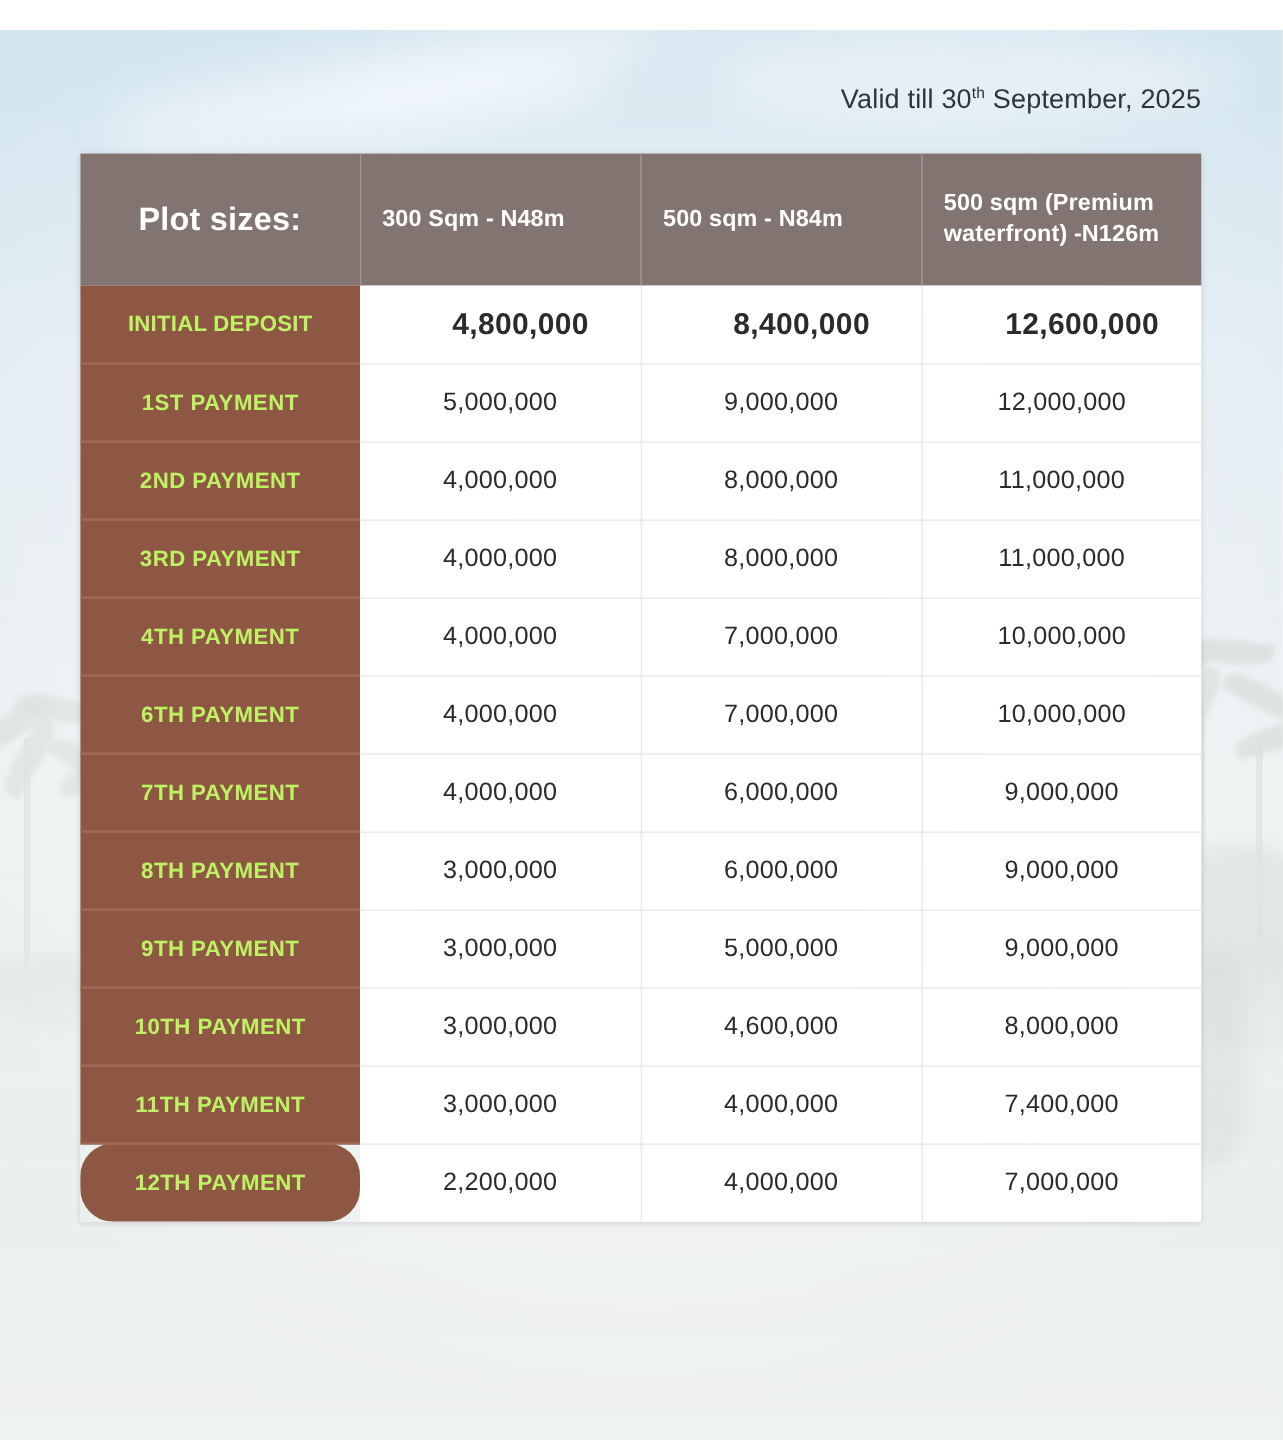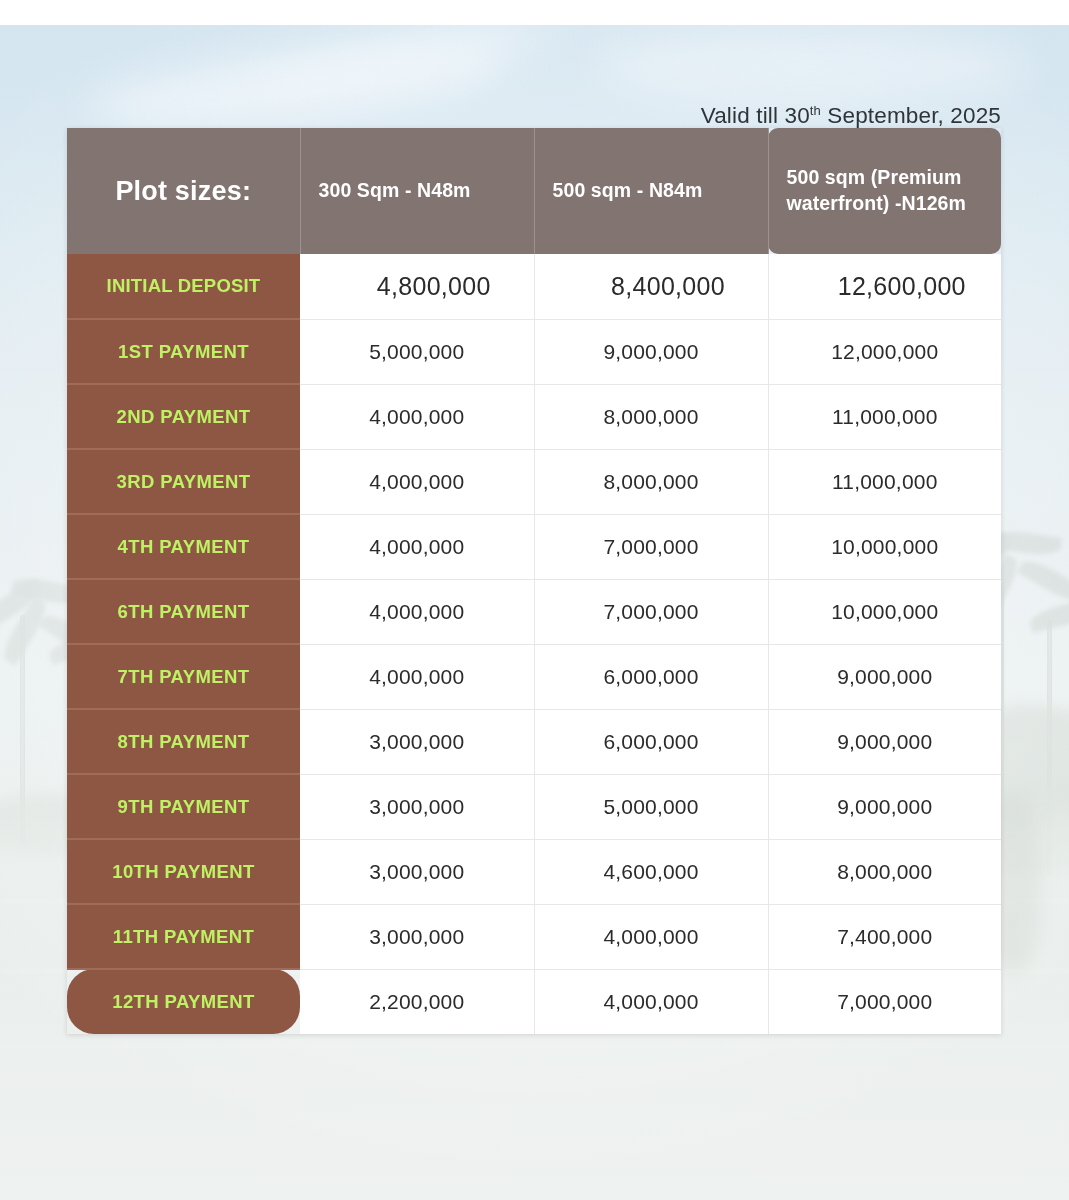--- a/index.html
+++ b/index.html
@@ -126,21 +126,20 @@
   }
 
   
   #valid-line {
     position: absolute;
     right: 68px; top: 70px;
     font-size: 22.5px;
     color: #2e3438;
     letter-spacing: .15px;
     white-space: nowrap;
-    margin-top: 33px;
   }
   #valid-line sup {
     font-size: 13px;
     vertical-align: super;
     line-height: 0;
   }
 
   
   #price-table {
     position: absolute;
@@ -152,27 +151,27 @@
   }
   #price-table col.c-label { width: 233px; }
   #price-table col.c-a     { width: 234px; }
   #price-table col.c-b     { width: 234px; }
   #price-table col.c-c     { width: 233px; }
 
   
   thead th {
     background: #827471;
     color: #ffffff;
-    height: 126px;
+    height: 110px;
     vertical-align: middle;
     border-right: 1px solid #9e938f;
     padding: 6px 18px;
     font-weight: 700;
   }
-  thead th:last-child { border-right: none; border-radius: 10px; }
+  thead th:last-child { border-right: none; }
 
   th.plot-head {
     font-size: 27px;
     text-align: center;
     letter-spacing: .2px;
   }
   th.size-head {
     font-size: 19.5px;
     text-align: left;
     line-height: 1.32;
@@ -203,21 +202,21 @@
     height: 65px;
     border-bottom: 1px solid #e7e7e7;
     border-right: 1px solid #e7e7e7;
     letter-spacing: .2px;
   }
   td.val:last-child { border-right: none; }
   tbody tr:last-child td.val { border-bottom: none; }
 
   tr.emphasis td.val {
     font-size: 25px;
-    font-weight: 400;
+    font-weight: 700;
     letter-spacing: .3px;
     padding-left: 34px;
   }
   tr.emphasis td.row-label { letter-spacing: .2px; }
 </style>
 </head>
 <body>
 
 <div id="bg-photo">
 

